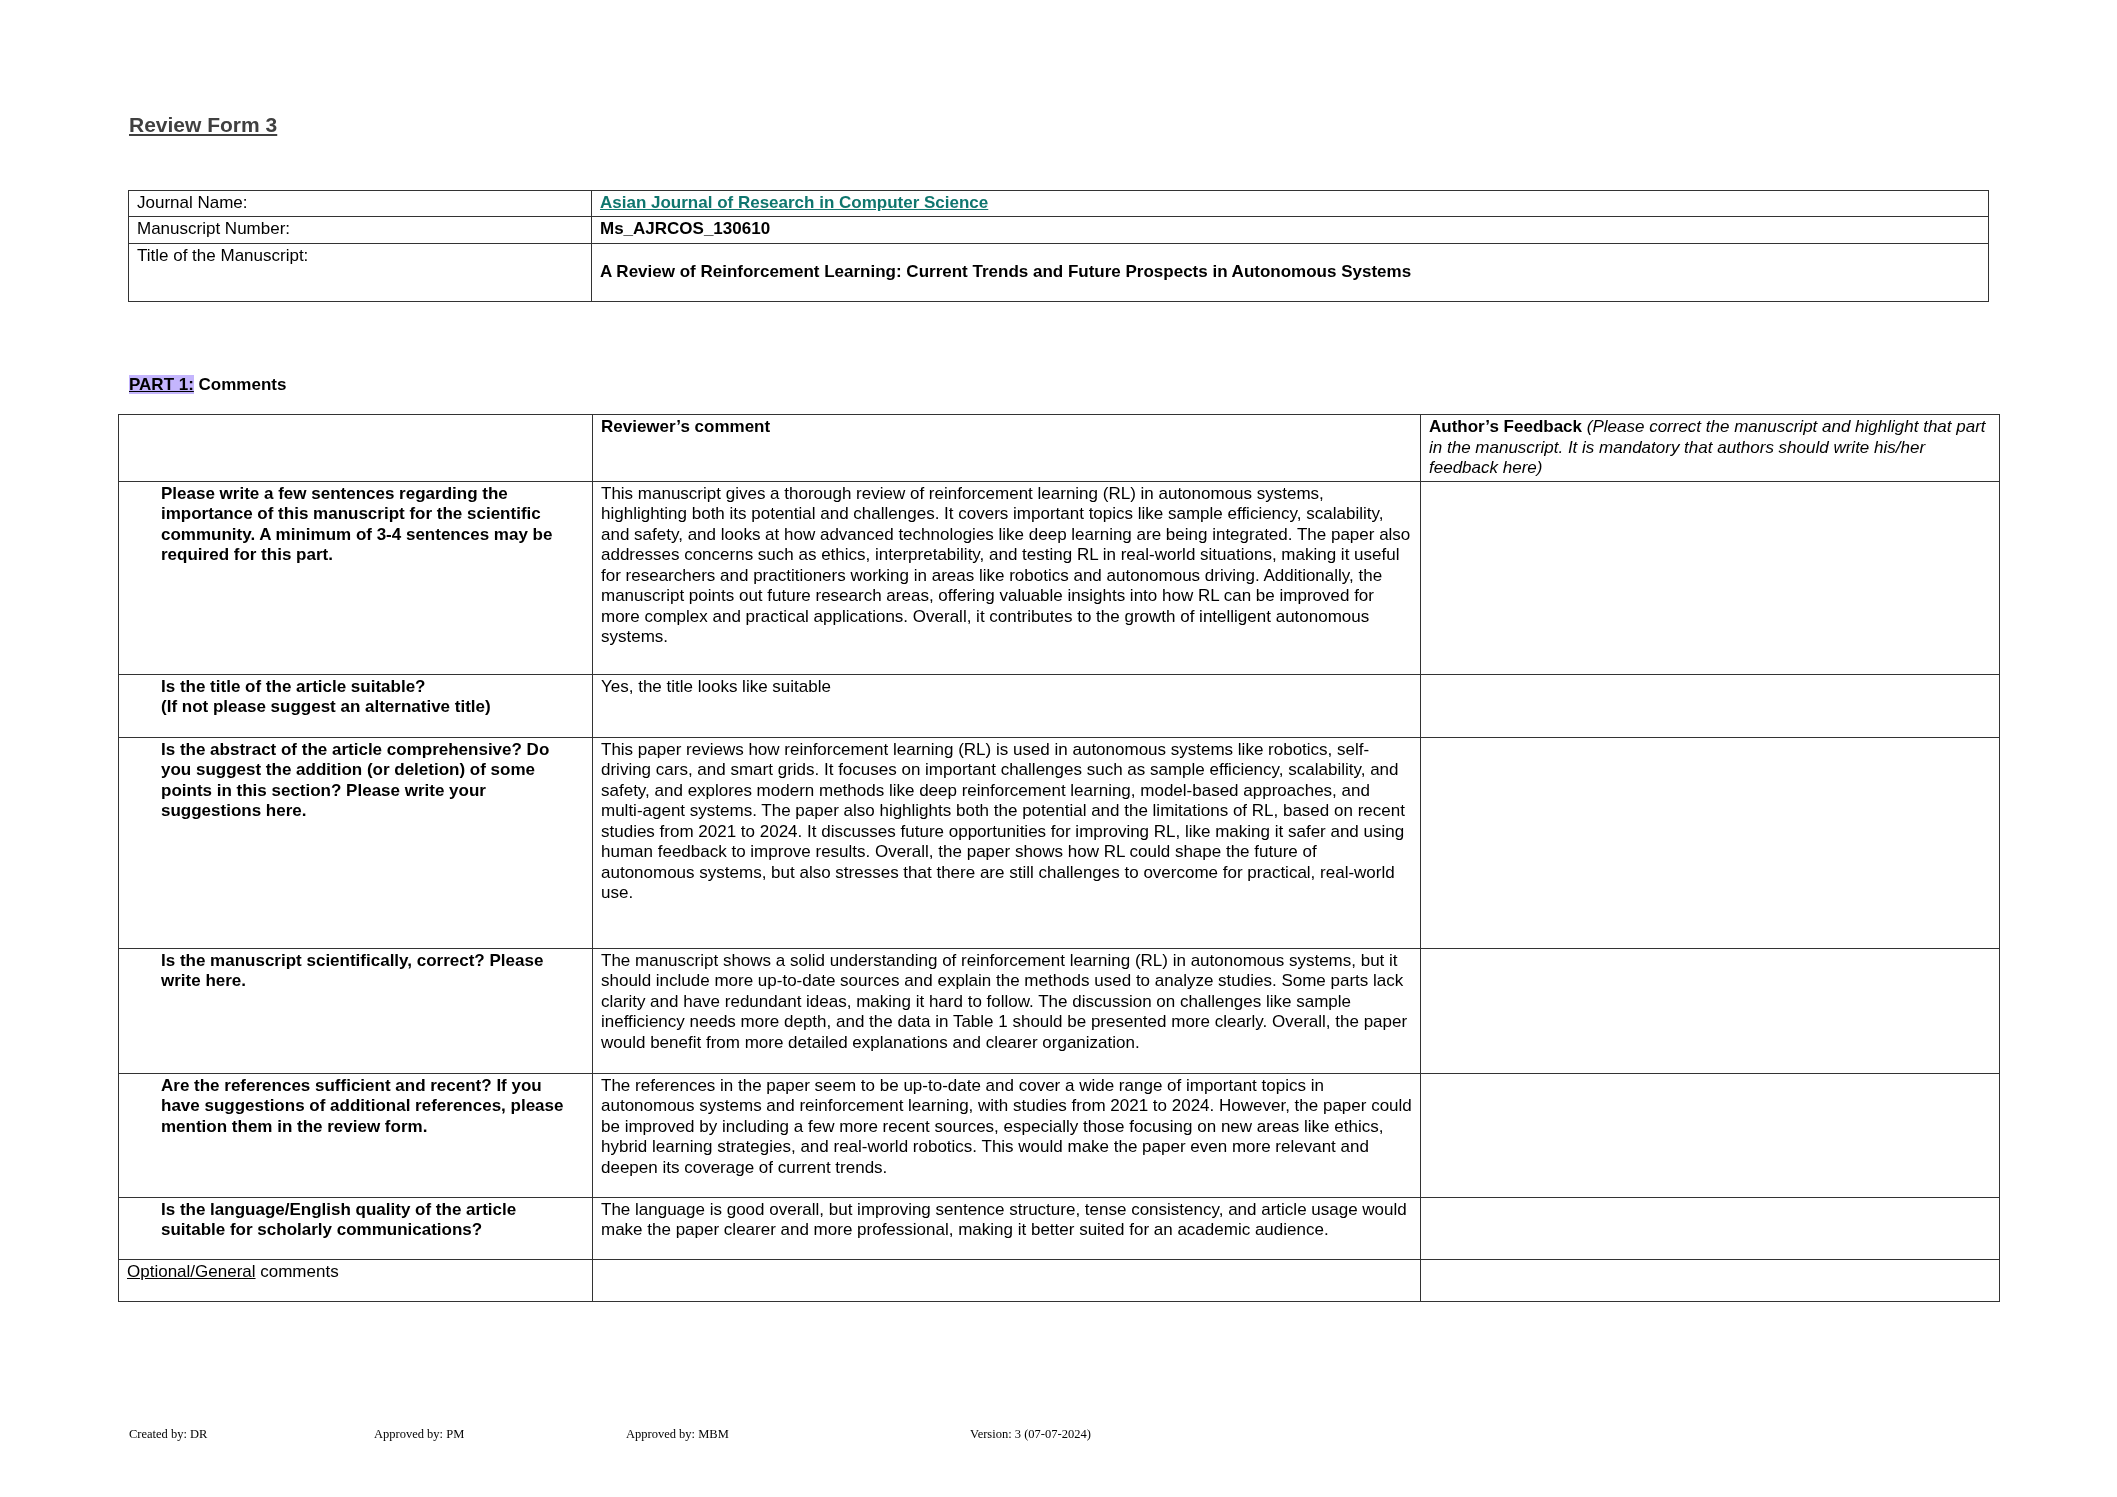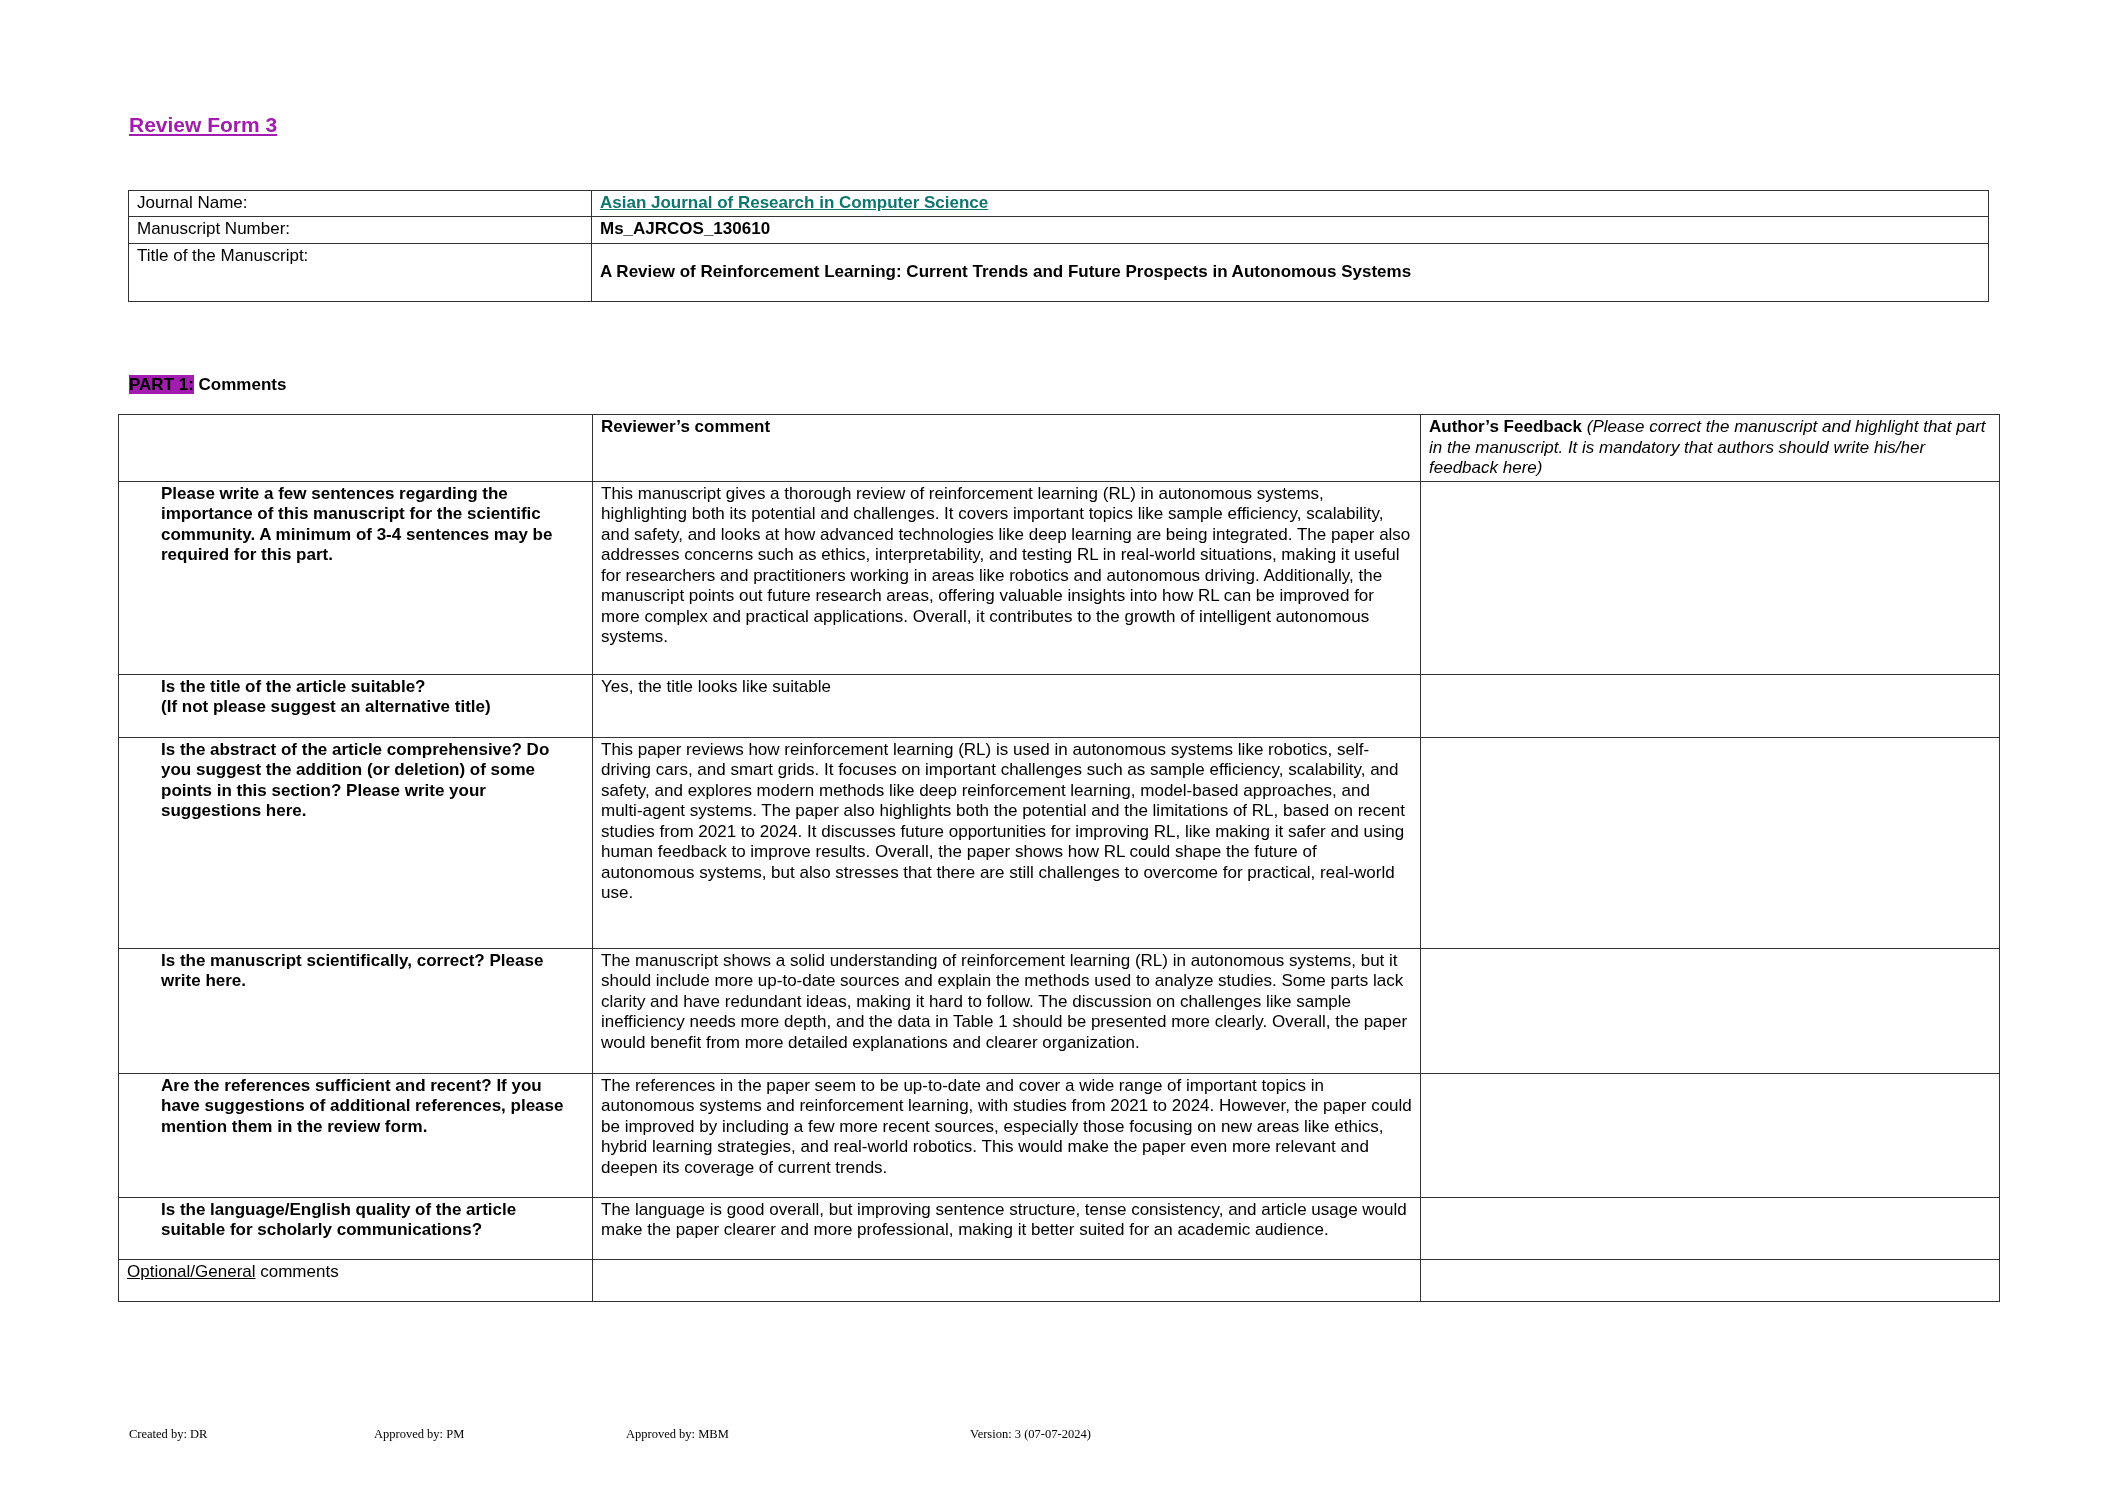--- a/index.html
+++ b/index.html
@@ -1,27 +1,27 @@
 <!DOCTYPE html>
 <html><head>
 <meta charset="utf-8">
 <style>
   html, body { margin:0; padding:0; background:#ffffff; }
   body { width:2117px; height:1497px; position:relative; overflow:hidden;
          font-family:"Liberation Sans", sans-serif; color:#000; }
   .form-title { position:absolute; left:129px; top:113px; font-size:21px; font-weight:bold;
-                color:#a21caf; text-decoration:underline; margin:0; }
+                color:#404040; text-decoration:underline; margin:0; }
   table { border-collapse:collapse; position:absolute; table-layout:fixed;padding-left:20px; }
   td { border:1.5px solid #333; vertical-align:top; padding:2px 8px; font-size:17px; line-height:20.5px; }
   #meta-table { left:128px; top:190px; width:1861px; }
   #meta-table td.lbl { width:446px; }
   .link { color:#0f766e; text-decoration:underline; font-weight:bold; }
   .b { font-weight:bold; }
   .part-heading { position:absolute; left:129px; top:375px; font-size:17px; font-weight:bold; margin:0; }
-  .hl { background:#a21caf; }
+  .hl { background:#c4b5fd;text-decoration:underline; }
   #comments-table { left:118px; top:414px; width:1882px; }
   #comments-table col.c1 { width:474px; }
   #comments-table col.c2 { width:828px; }
   .q { font-weight:bold; padding-left:42px; padding-right:8px; }
   .opt-u { font-weight:normal; text-decoration:underline; }
   .fb-i { font-style:italic; }
   .footer { position:absolute; top:1427px; font-family:"Liberation Serif", serif; font-size:12.5px; }
 </style>
 </head>
 <body>

